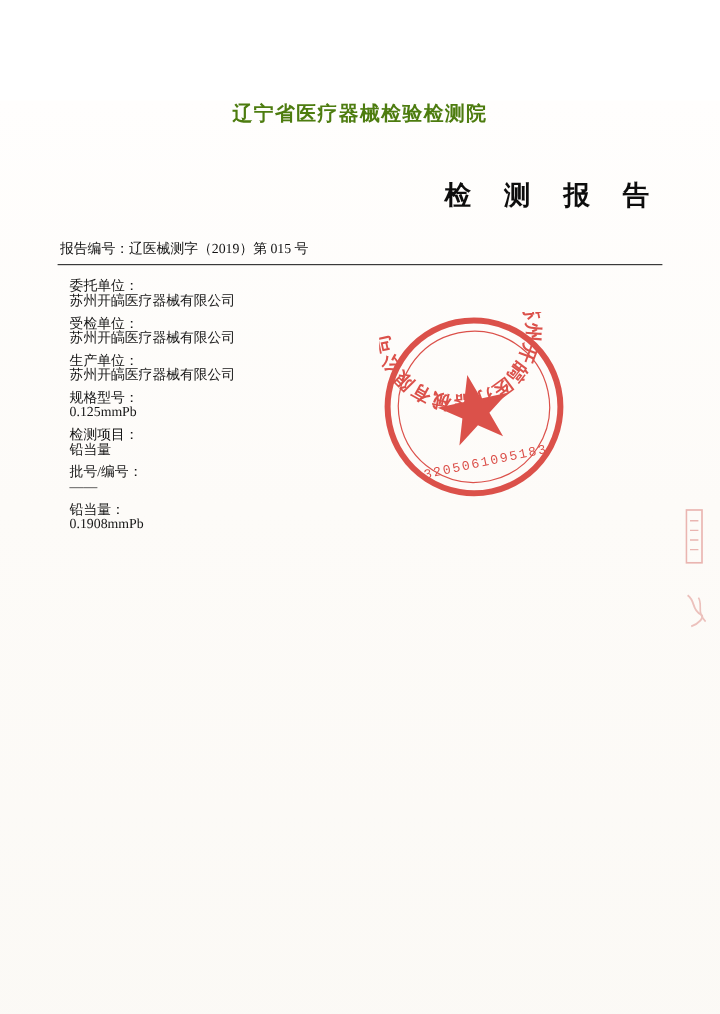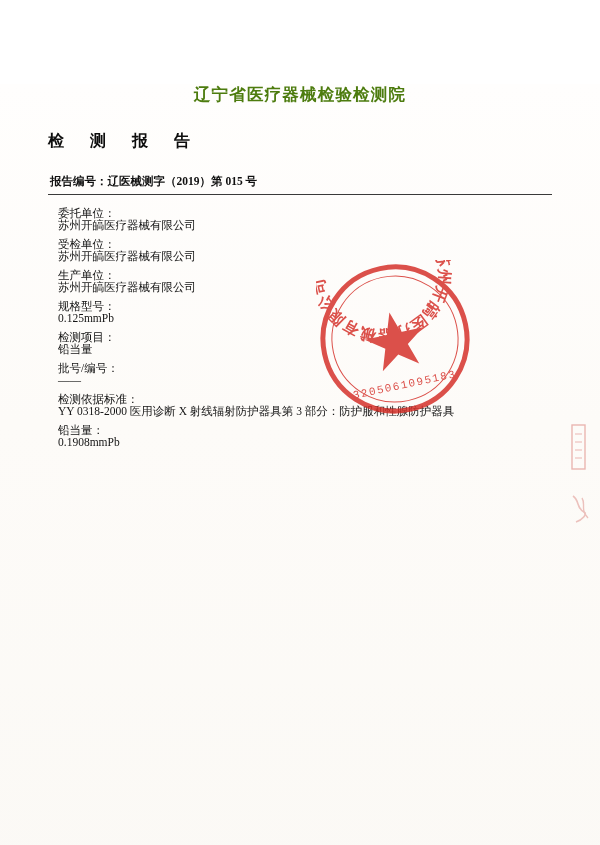--- a/index.html
+++ b/index.html
@@ -35,33 +35,33 @@
   }
   .org-title {
     text-align: center;
     font-size: 16.5px;
     font-weight: bold;
     letter-spacing: 1.2px;
     margin-top: 84px;
     color: #4d7c0f;
   }
   .doc-title {
-    text-align: left;
-    font-size: 16px;
+    text-align: right;
+    font-size: 22px;
     font-weight: bold;
     letter-spacing: 11px;
-    margin-top: 25px;
+    margin-top: 42px;
     color: #0d0d0d;
   }
   .meta-row {
     display: flex;
     justify-content: space-between;
     align-items: baseline;
     font-size: 11.5px;
-    font-weight: bold;
+    font-weight: normal;
     margin-top: 22px;
     padding: 0 2px 5px 2px;
     color: #111;
   }
   .meta-left, .meta-right {
     white-space: nowrap;
   }
   .rule {
     border: 0;
     border-top: 1px solid #3a3a3a;
@@ -147,24 +147,20 @@
       </div>
       <div class="field">
         <span class="field-label">检测项目：</span>
         <span class="field-value">铅当量</span>
       </div>
       <div class="field">
         <span class="field-label">批号/编号：</span>
         <span class="field-value">——</span>
       </div>
       <div class="field">
-        <span class="field-label">检测依据标准：</span>
-        <span class="field-value">YY 0318-2000  医用诊断 X 射线辐射防护器具第 3 部分：防护服和性腺防护器具</span>
-      </div>
-      <div class="field">
         <span class="field-label">铅当量：</span>
         <span class="field-value">0.1908mmPb</span>
       </div>
     </div>
 
     <div class="body-space"></div>
   </div>
 
   <div class="seal">
     <svg width="158" height="158" viewBox="0 0 158 158" aria-hidden="true">

